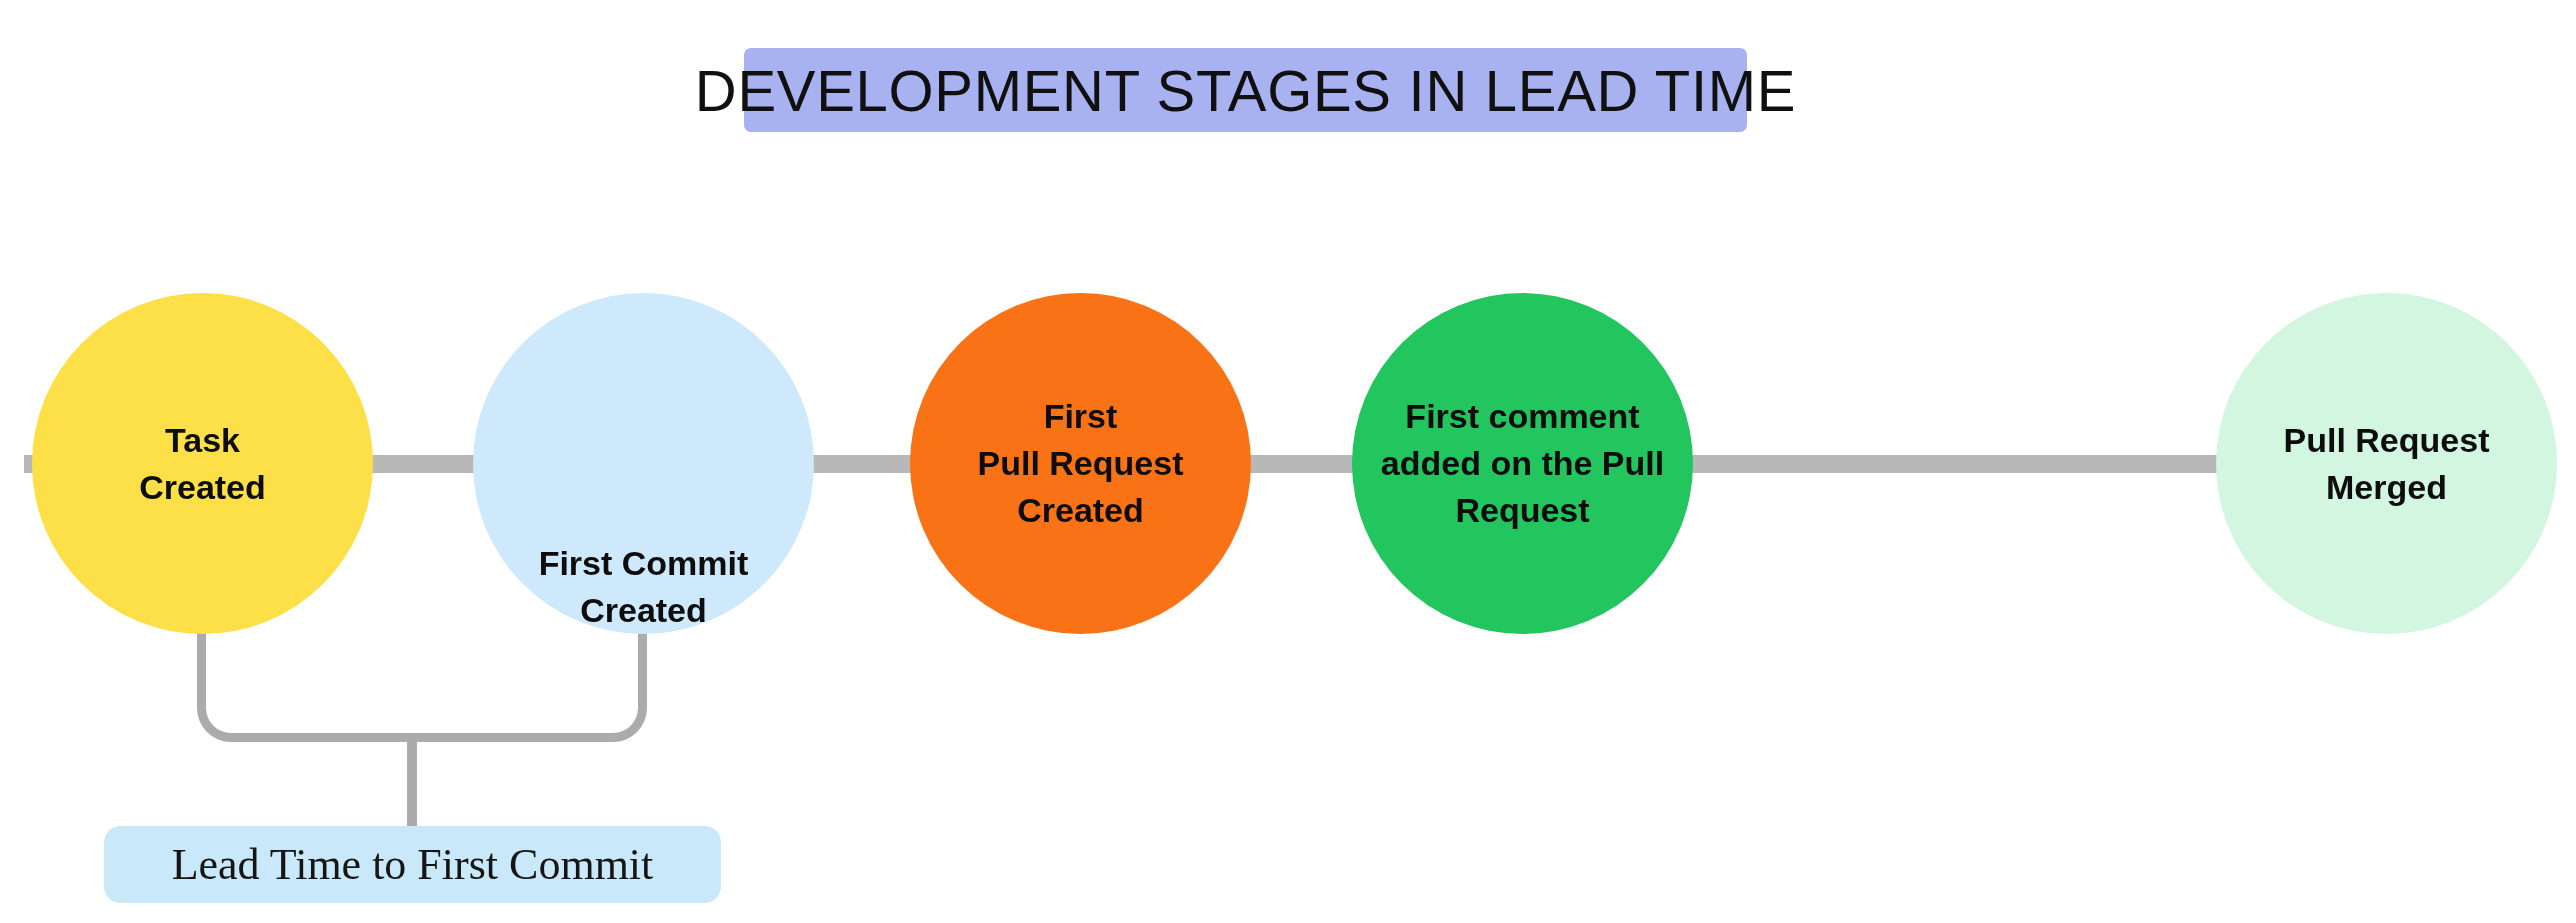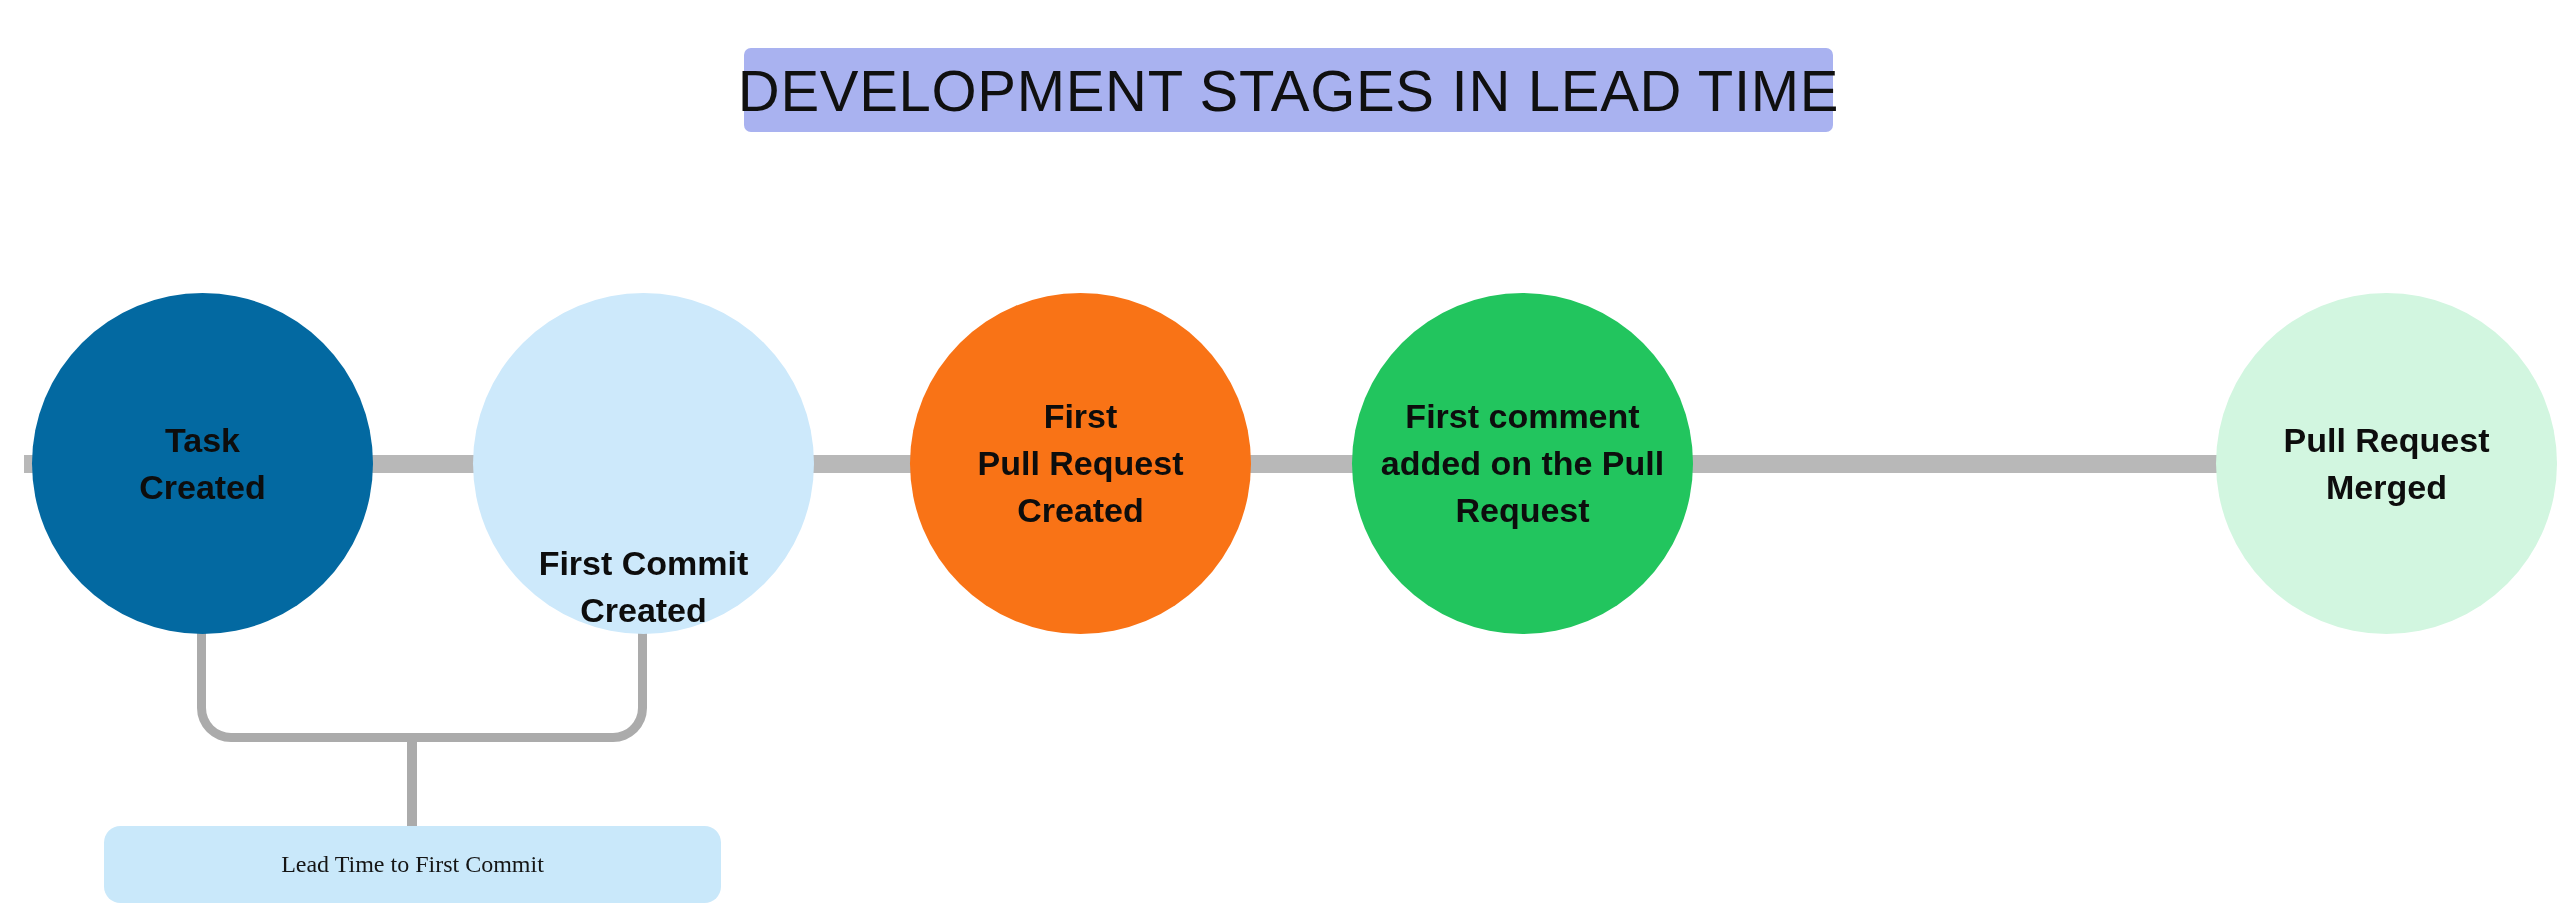--- a/index.html
+++ b/index.html
@@ -10,21 +10,21 @@
     background:#ffffff;
     overflow:hidden;
     font-family:"Liberation Sans", sans-serif;
     color:#101010;
   }
 
   
   .title-box{
     position:absolute;
     left:744px; top:48px;
-    width:1089px; height:84px;
+    width:1003px; height:84px;
     border-radius:6.9px;
     display:flex; align-items:center; justify-content:center;
   }
   .title-box span{
     font-size:58px;
     font-weight:400;
     letter-spacing:0.7px;
     white-space:nowrap;
   }
 
@@ -84,38 +84,38 @@
   .annotation-box{
     position:absolute;
     left:104px; top:826px;
     width:617px; height:77px;
     border-radius:16.5px;
     display:flex; align-items:center; justify-content:center;
     z-index:1;
   }
   .annotation-box span{
     font-family:cursive;
-    font-size:24px;
+    font-size:44px;
     font-weight:500;
     color:#151515;
     white-space:nowrap;
   }
 </style>
 </head>
 <body>
 
 <div class="canvas">
 
   <div class="title-box" style="background: rgb(169, 178, 240);">
     <span>DEVELOPMENT STAGES IN LEAD TIME</span>
   </div>
 
   <div class="flow-bar" style="background: rgb(184, 184, 184);"></div>
 
-  <div class="stage stage-0" style="background: #0369a1;">
+  <div class="stage stage-0" style="background: #fde047;">
     <span class="lbl">Task
 Created</span>
   </div>
   <div class="stage stage-1" style="background: rgb(205, 233, 251); align-items: flex-end;">
     <span class="lbl">First Commit
 Created</span>
   </div>
   <div class="stage stage-2" style="background: #f97316;">
     <span class="lbl">First
 Pull Request

